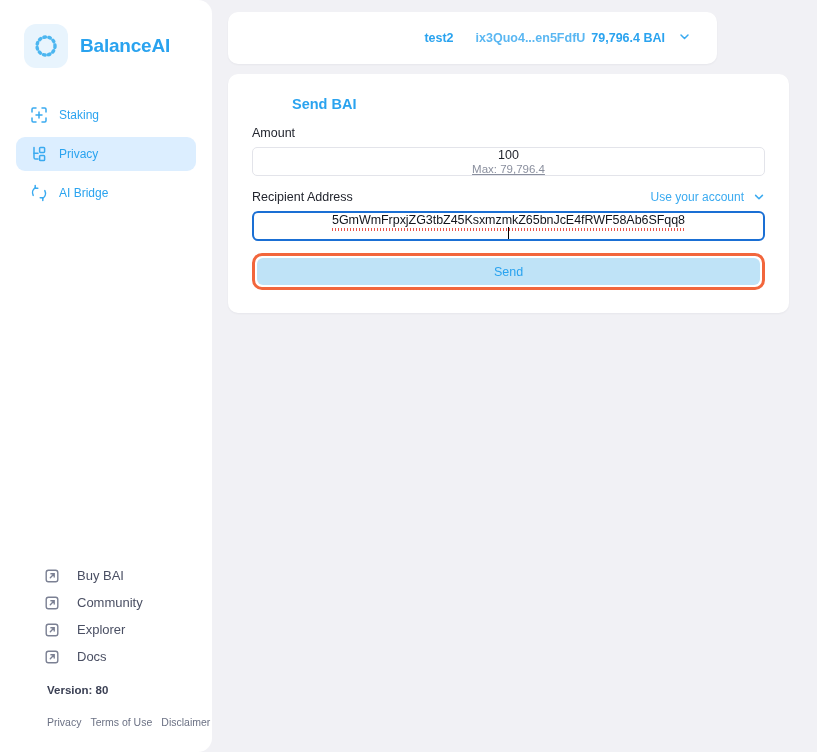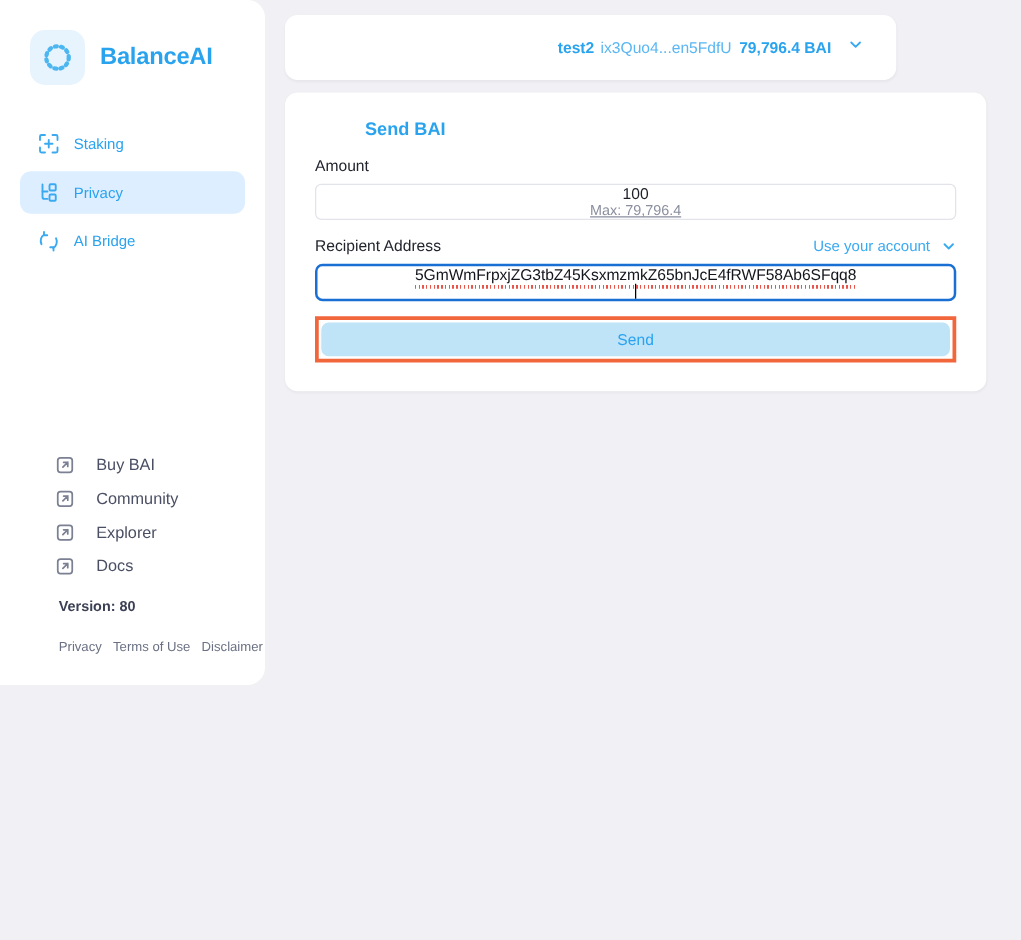--- a/index.html
+++ b/index.html
@@ -11,21 +11,21 @@
     font-family: "Liberation Sans", sans-serif;
     overflow: hidden;
     position: relative;
   }
 
   
   #sidebar {
     position: absolute;
     left: 0; top: 0;
     width: 212px;
-    height: 548px;
+    height: 752px;
     background: #ffffff;
     border-radius: 0 14px 14px 0;
     display: flex;
     flex-direction: column;
   }
 
   #brand {
     display: flex;
     align-items: center;
     gap: 12px;
@@ -118,21 +118,21 @@
     left: 16px; top: 12px;
     width: 489px;
     height: 52px;
     display: flex;
     align-items: center;
     justify-content: flex-end;
     padding-right: 26px;
     cursor: pointer;
   }
   #account-name { font-size: 12.5px; font-weight: bold; color: #2aa3ef; }
-  #account-address { font-size: 12.5px; color: #5ab7f2; margin-left: 5px; }
+  #account-address { font-size: 12.5px; color: #5ab7f2; margin-left: 22px; font-weight: bold; }
   #account-balance { font-size: 12.5px; font-weight: bold; color: #2aa3ef; margin-left: 6px; }
   #account-chevron { margin-left: 13px; display: block; }
 
   #send-panel {
     position: absolute;
     left: 16px; top: 74px;
     width: 561px;
     height: 239px;
     padding: 22px 24px 0 24px;
   }
@@ -215,21 +215,21 @@
     width: 1px;
     height: 15px;
     background: #000;
     vertical-align: -3px;
     margin-left: 0px;
   }
 
   #send-button-wrap {
     margin-top: 12px;
     border: 3px solid #f2663c;
-    border-radius: 0;
+    border-radius: 10px;
     padding: 2px;
   }
   #send-button {
     width: 100%;
     height: 27px;
     background: #bfe3f7;
     border: none;
     border-radius: 6px;
     color: #2aa3ef;
     font-size: 12.5px;

